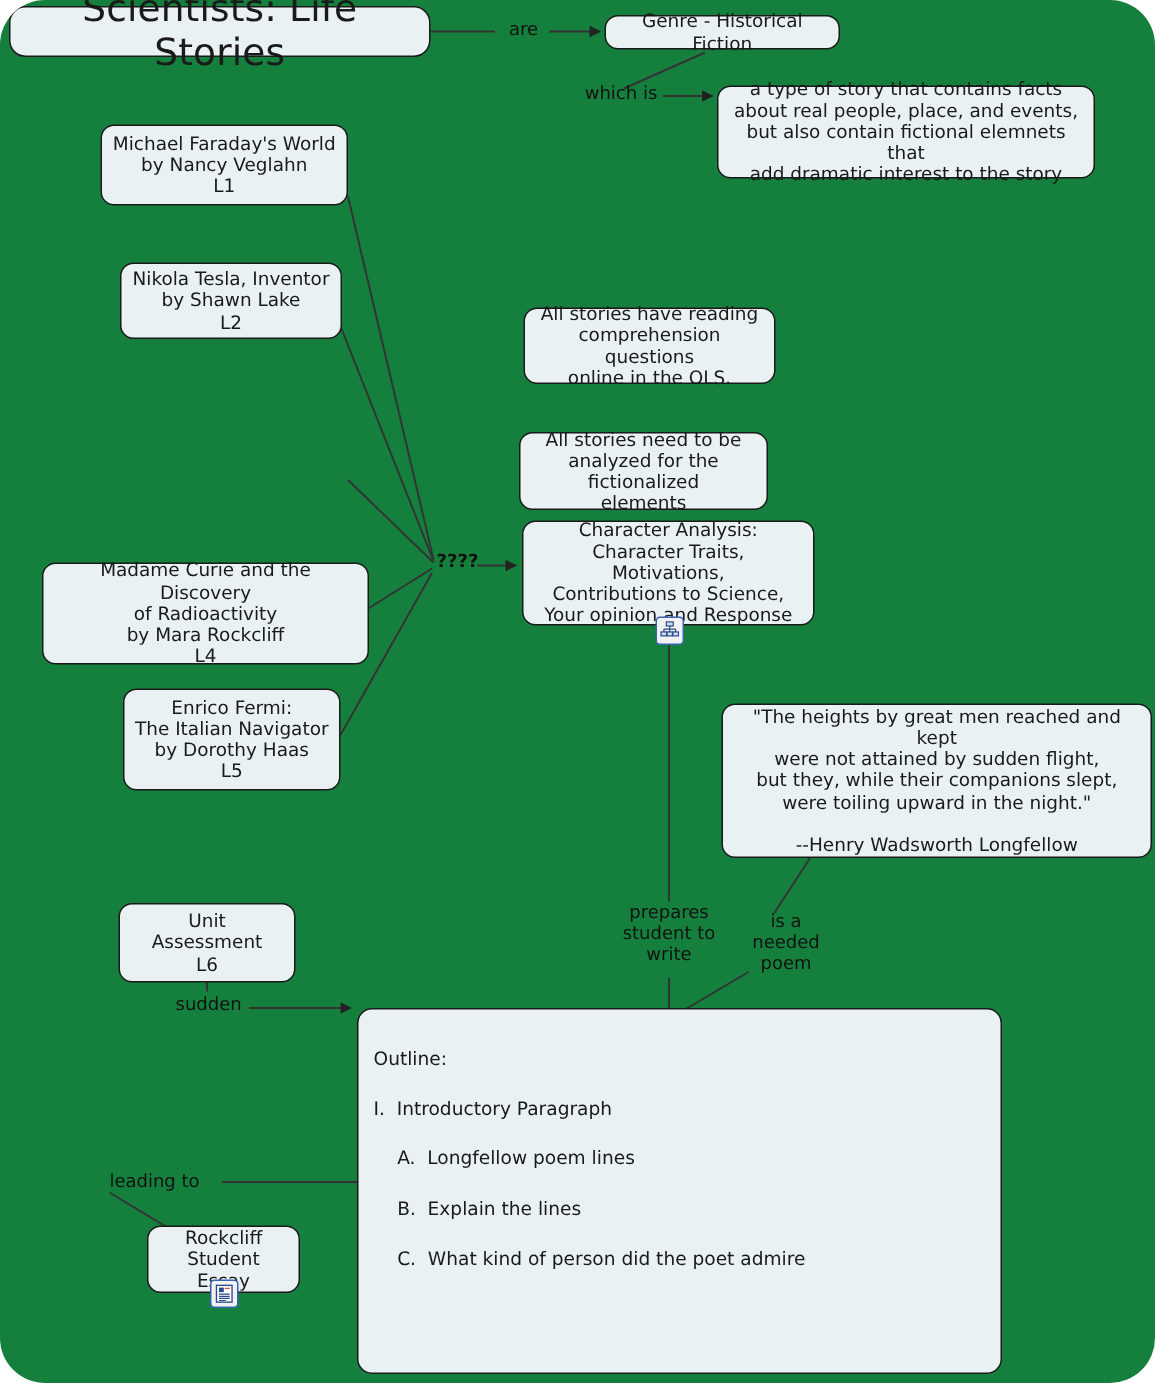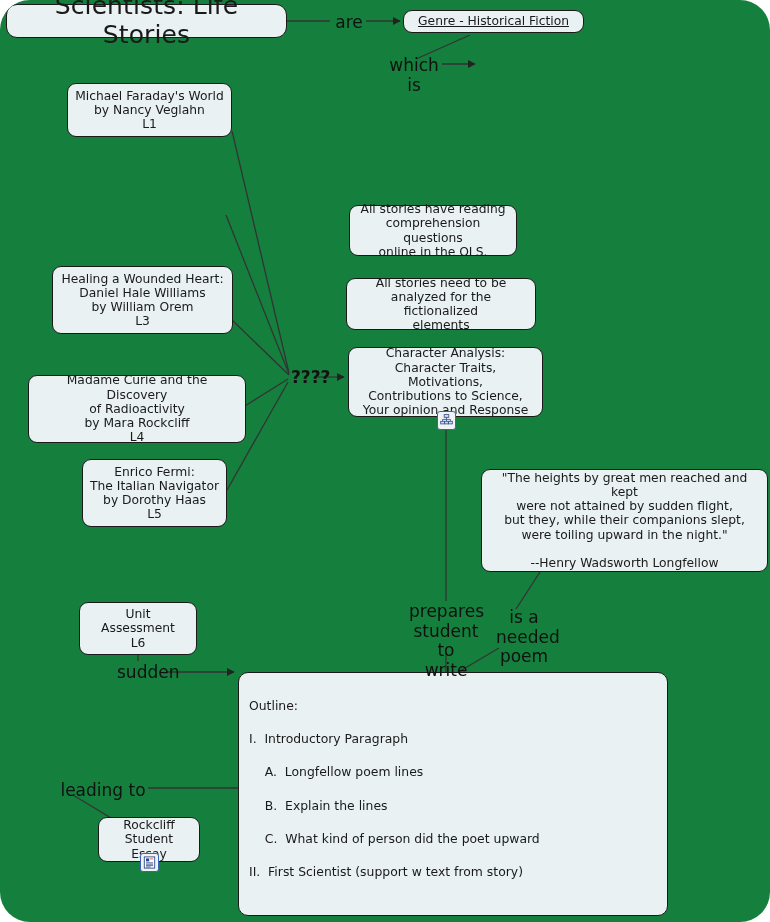--- a/index.html
+++ b/index.html
@@ -55,21 +55,21 @@
     display: block;
     text-align: left;
     font-size: 12.4px;
     line-height: 1.345;
     padding: 8px 10px 7px 10px;
     border-radius: 10px;
   }
   .node.outline .ol-line { display: block; white-space: pre; }
   .edge-label {
     position: absolute;
-    font-size: 17px;
+    font-size: 12px;
     line-height: 1.16;
     color: #111;
     background: transparent;
     text-align: center;
     white-space: pre-line;
     z-index: 4;
   }
   .node-icon {
     position: absolute;
     width: 19px;
@@ -121,48 +121,51 @@
       <path d="M 138 641 L 138 661"></path>
       <path d="M 166 672 L 234 672" marker-end="url(#arrow)"></path>
 
       <path d="M 238 788 L 148 788"></path>
       <path d="M 73 795 L 111 818"></path>
     </g>
   </svg>
 
   <div class="node title" style="left:6px; top:4px; width:281px; height:34px;">Scientists: Life Stories</div>
 
-  <div class="node" style="left:403px; top:10px; width:181px; height:23px;text-decoration:underline;">Genre - Historical Fiction</div>
-
+  <div class="node" style="left:403px; top:10px; width:157px; height:23px;">Genre - Historical Fiction</div>
+
+  <div class="node" style="left:478px; top:57px; width:252px; height:62px;">a type of story that contains facts
+about real people, place, and events,
+but also contain fictional elemnets that
+add dramatic interest to the story</div>
 
   <div class="node" style="left:67px; top:83px; width:165px; height:54px;">Michael Faraday's World
 by  Nancy Veglahn
 L1</div>
 
-
-  <div class="node" style="left:52px; top:266px; width:181px; height:68px;">Healing a Wounded Heart:
-Daniel Hale Williams
-by William Orem
-L3</div>
+  <div class="node" style="left:80px; top:175px; width:148px; height:51px;">Nikola Tesla, Inventor
+by Shawn Lake
+L2</div>
+
 
   <div class="node" style="left:28px; top:375px; width:218px; height:68px;">Madame Curie and the Discovery
 of Radioactivity
 by Mara Rockcliff
 L4</div>
 
   <div class="node" style="left:82px; top:459px; width:145px; height:68px;">Enrico Fermi:
 The Italian Navigator
 by Dorothy Haas
 L5</div>
 
   <div class="node" style="left:349px; top:205px; width:168px; height:51px;">All stories have reading
 comprehension questions
 online in the OLS.</div>
 
-  <div class="node" style="left:346px; top:278px; width:190px; height:52px;">All stories need to be
+  <div class="node" style="left:346px; top:288px; width:166px; height:52px;">All stories need to be
 analyzed for the fictionalized
 elements</div>
 
   <div class="node" style="left:348px; top:347px; width:195px; height:70px;">Character Analysis:
 Character Traits, Motivations,
 Contributions to Science,
 Your opinion and Response</div>
 
   <div class="node-icon" style="left:437px; top:411px;">
     <svg width="13" height="13" viewBox="0 0 13 13" aria-hidden="true">
@@ -194,22 +197,21 @@
       <rect x="6.9" y="2.5" width="3.3" height="0.8" fill="#d14b3a"></rect>
       <path d="M 3.0 6.8 L 10.1 6.8 M 3.0 8.2 L 10.1 8.2 M 3.0 9.6 L 10.1 9.6 M 3.0 11.0 L 7.6 11.0" stroke="#2a4a8c" stroke-width="0.8"></path>
     </svg>
   </div>
 
   <div class="node outline" style="left:238px; top:672px; width:430px; height:244px;">
     <span class="ol-line">Outline:</span>
     <span class="ol-line">I.  Introductory Paragraph</span>
     <span class="ol-line">    A.  Longfellow poem lines</span>
     <span class="ol-line">    B.  Explain the lines</span>
-    <span class="ol-line">    C.  What kind of person did the poet upward</span>
-    <span class="ol-line">II.  First Scientist (support w text from story)</span>
+    <span class="ol-line">    C.  What kind of person did the poet admire</span>
     
     
     
     
     
     
     
     
     
   </div>

